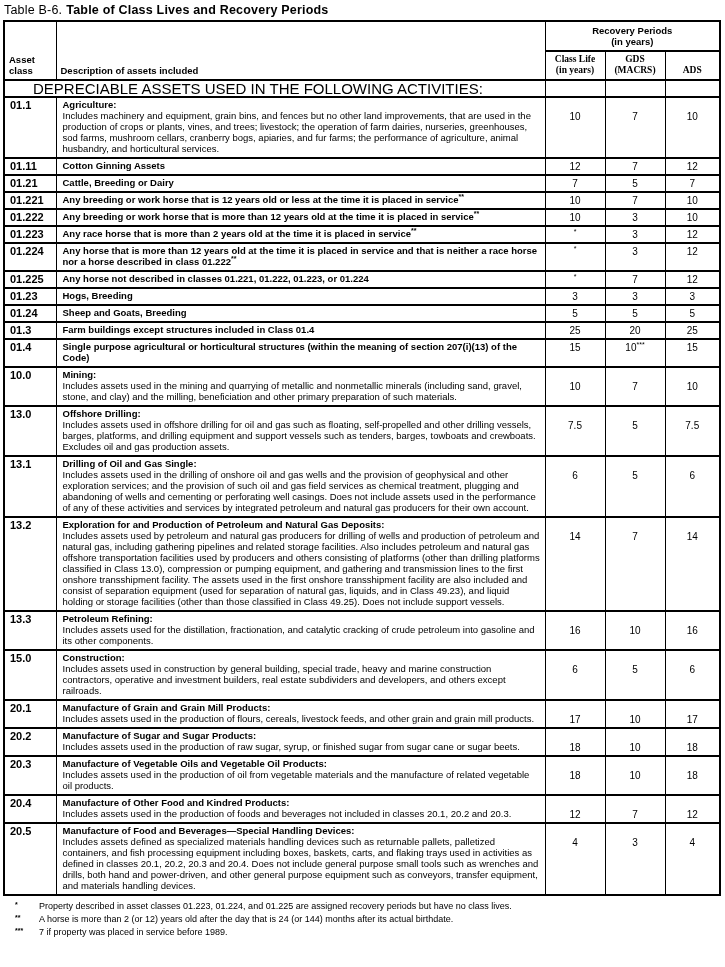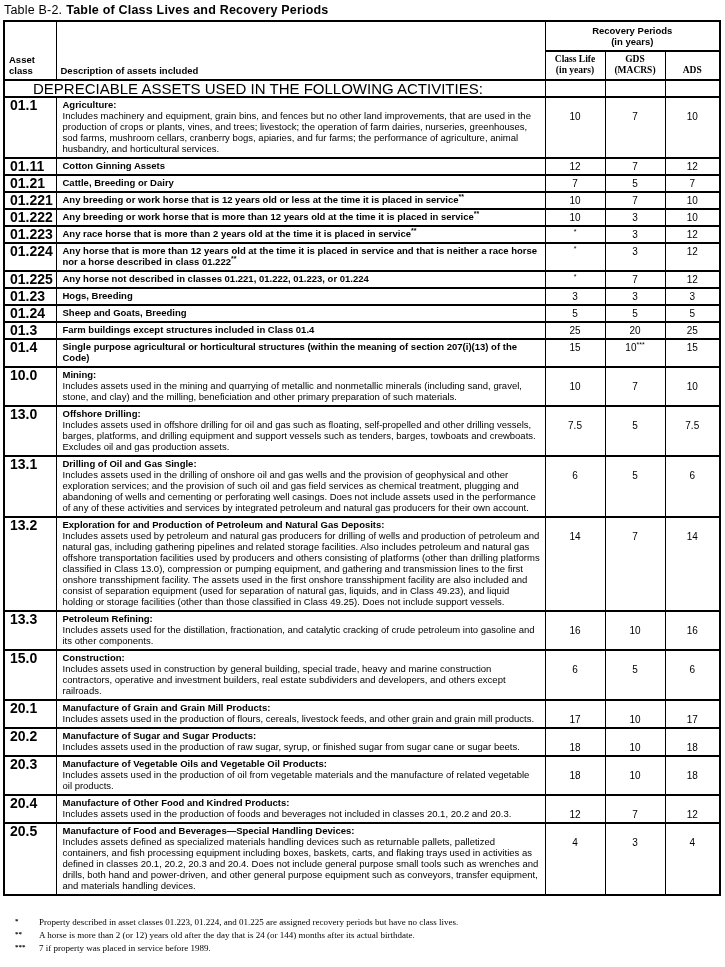--- a/index.html
+++ b/index.html
@@ -63,48 +63,48 @@
     font-family: Liberation Serif, serif;
   }
 
   tr.section-row td {
     font-size: 15px;
     padding: 2px 4px 2px 28px;
   }
 
   td.c-class {
     font-weight: bold;
-    font-size: 14px;
+    font-size: 11px;
     padding: 2px 2px 2px 5px;
   }
   td.c-desc { padding: 1px 4px 3px 6px; }
   .d-title { font-weight: bold; }
   .d-body { font-weight: normal; }
 
   td.c-num {
     text-align: center;
     font-size: 10px;
     padding-top: 2px;
   }
   tr.tall td.c-num { padding-top: 13px; }
 
   sup { font-size: 7px; vertical-align: super; line-height: 0; }
 
-  .footnotes { margin: 20px 0 0 6px; font-size: 9px; line-height: 13px; font-family: Liberation Serif, serif; }
+  .footnotes { margin: 4px 0 0 6px; font-size: 9px; line-height: 13px; }
   .footnote { display: flex; }
   .fn-marker { width: 24px; text-align: left; padding-left: 6px; font-size: 7px; vertical-align: super; line-height: 10px; font-weight: bold; }
   .fn-text { flex: 1; }
 </style>
 </head>
 <body>
 
 <div class="page">
 
   <div class="doc-title">
-    <span class="prefix">Table B-2.</span><span class="main">Table of Class Lives and Recovery Periods</span>
+    <span class="prefix">Table B-6.</span><span class="main">Table of Class Lives and Recovery Periods</span>
   </div>
 
   <table class="b2">
     <colgroup>
       <col class="c1">
         <col class="c2">
         <col class="c3">
         <col class="c4">
         <col class="c5">
     </colgroup>

